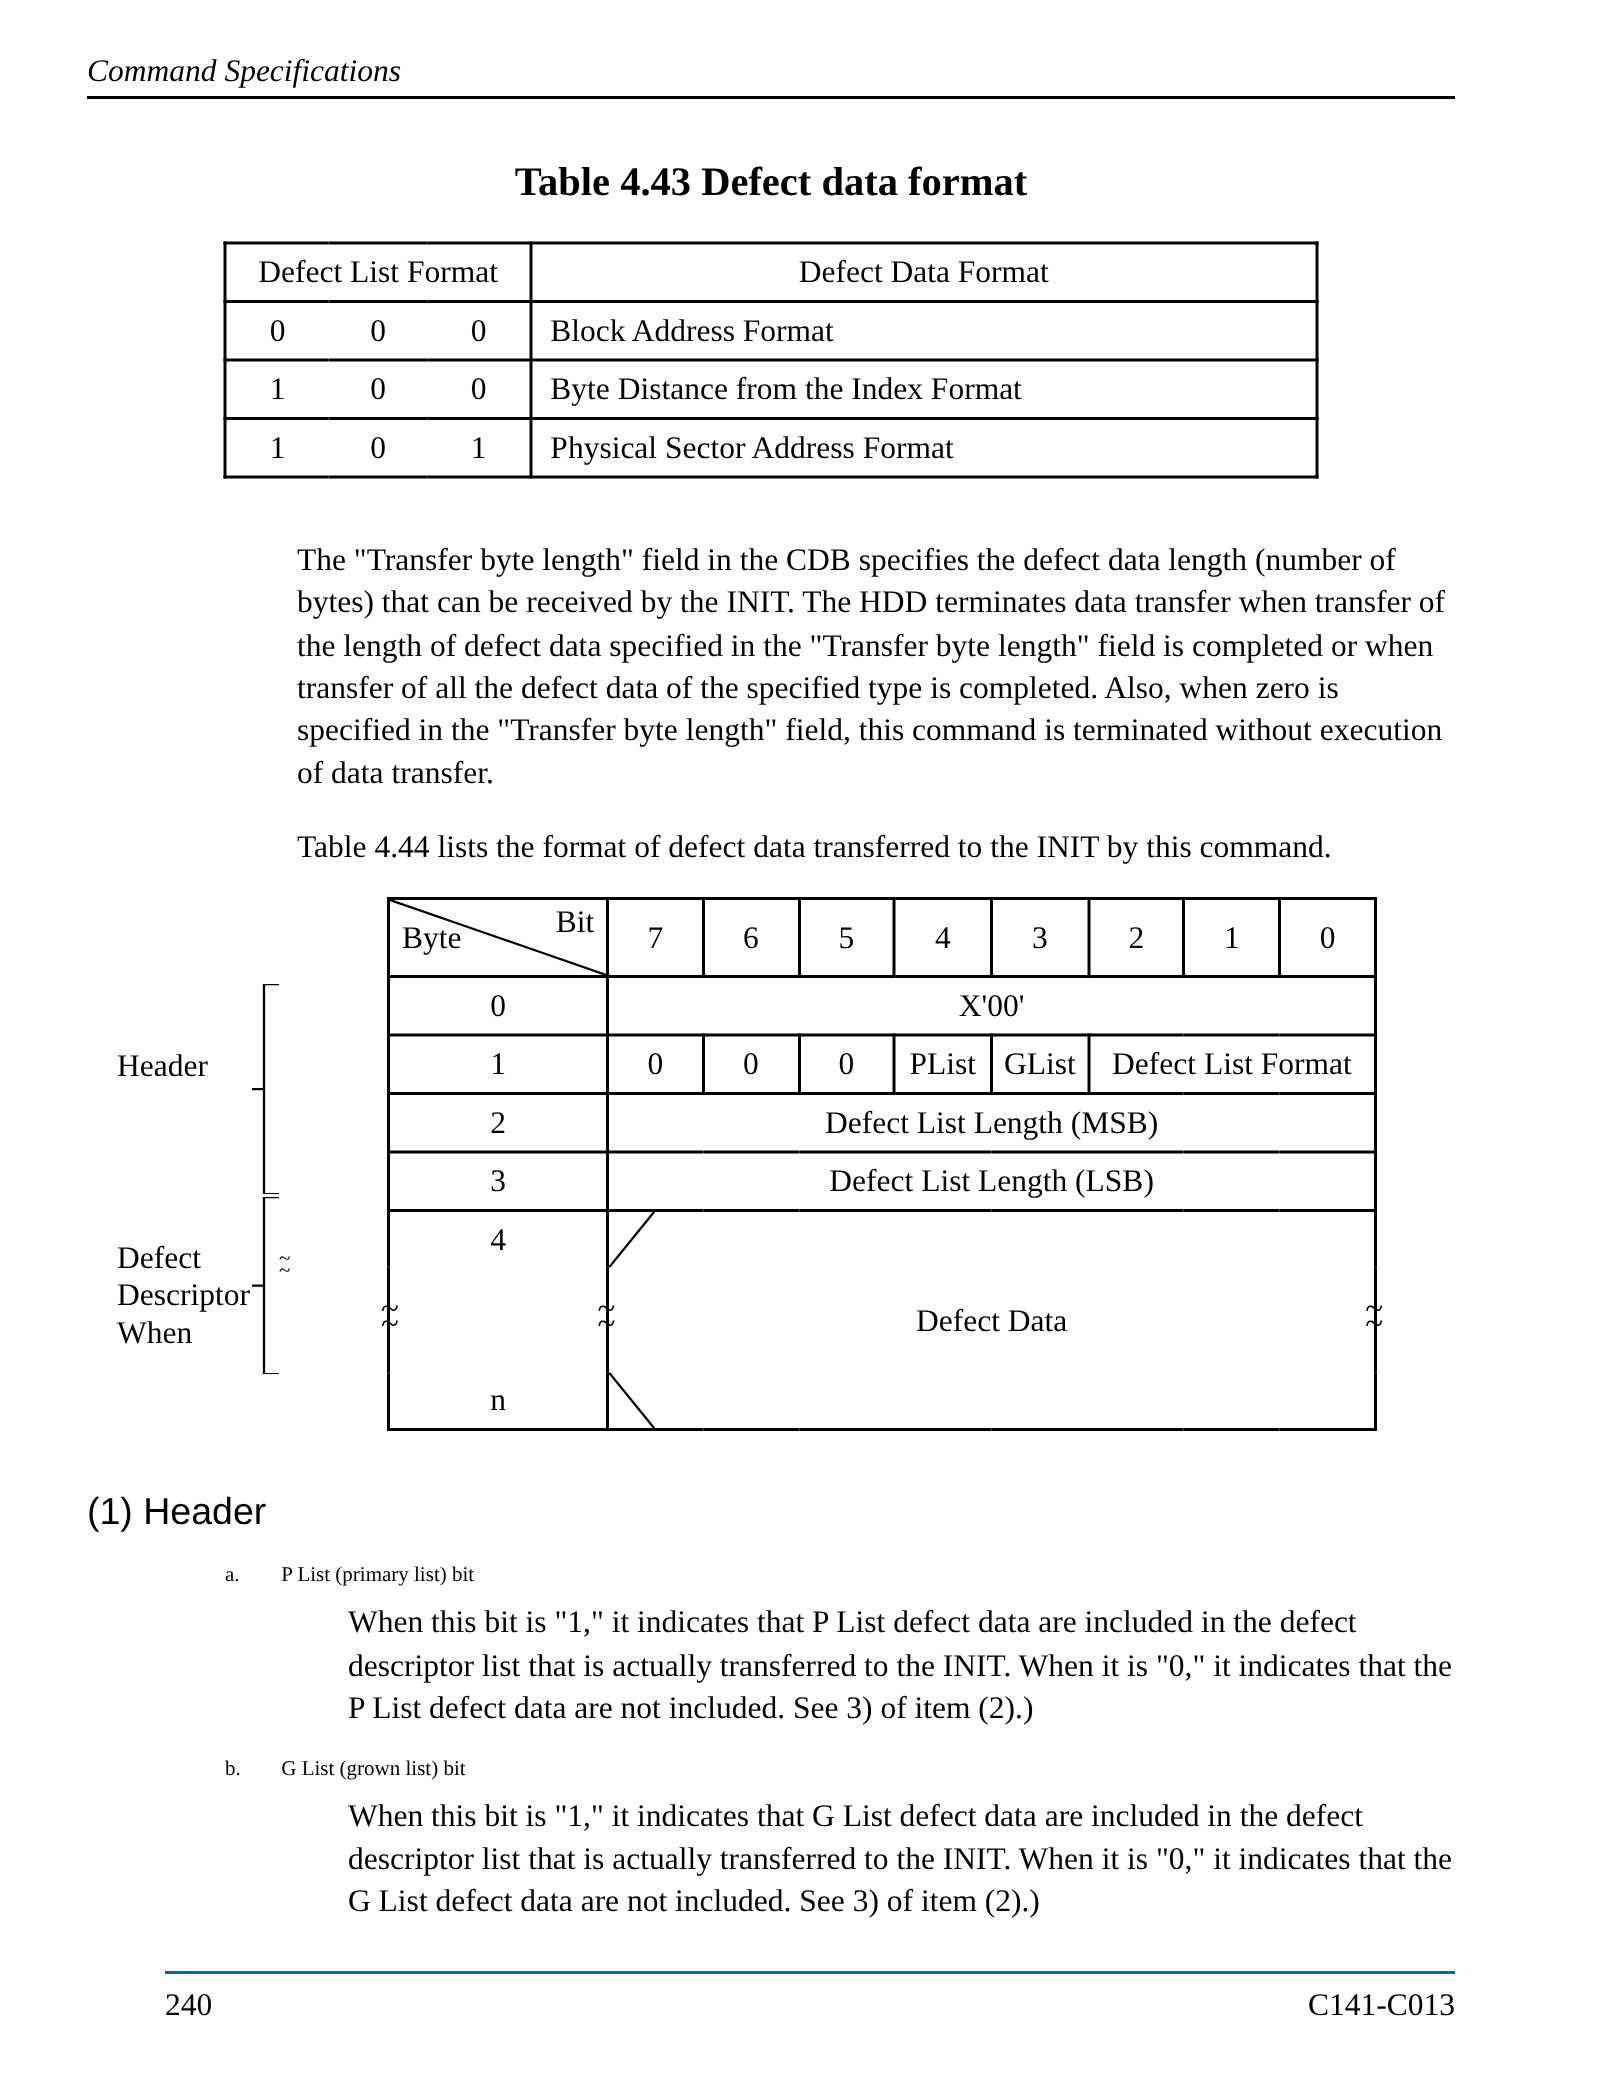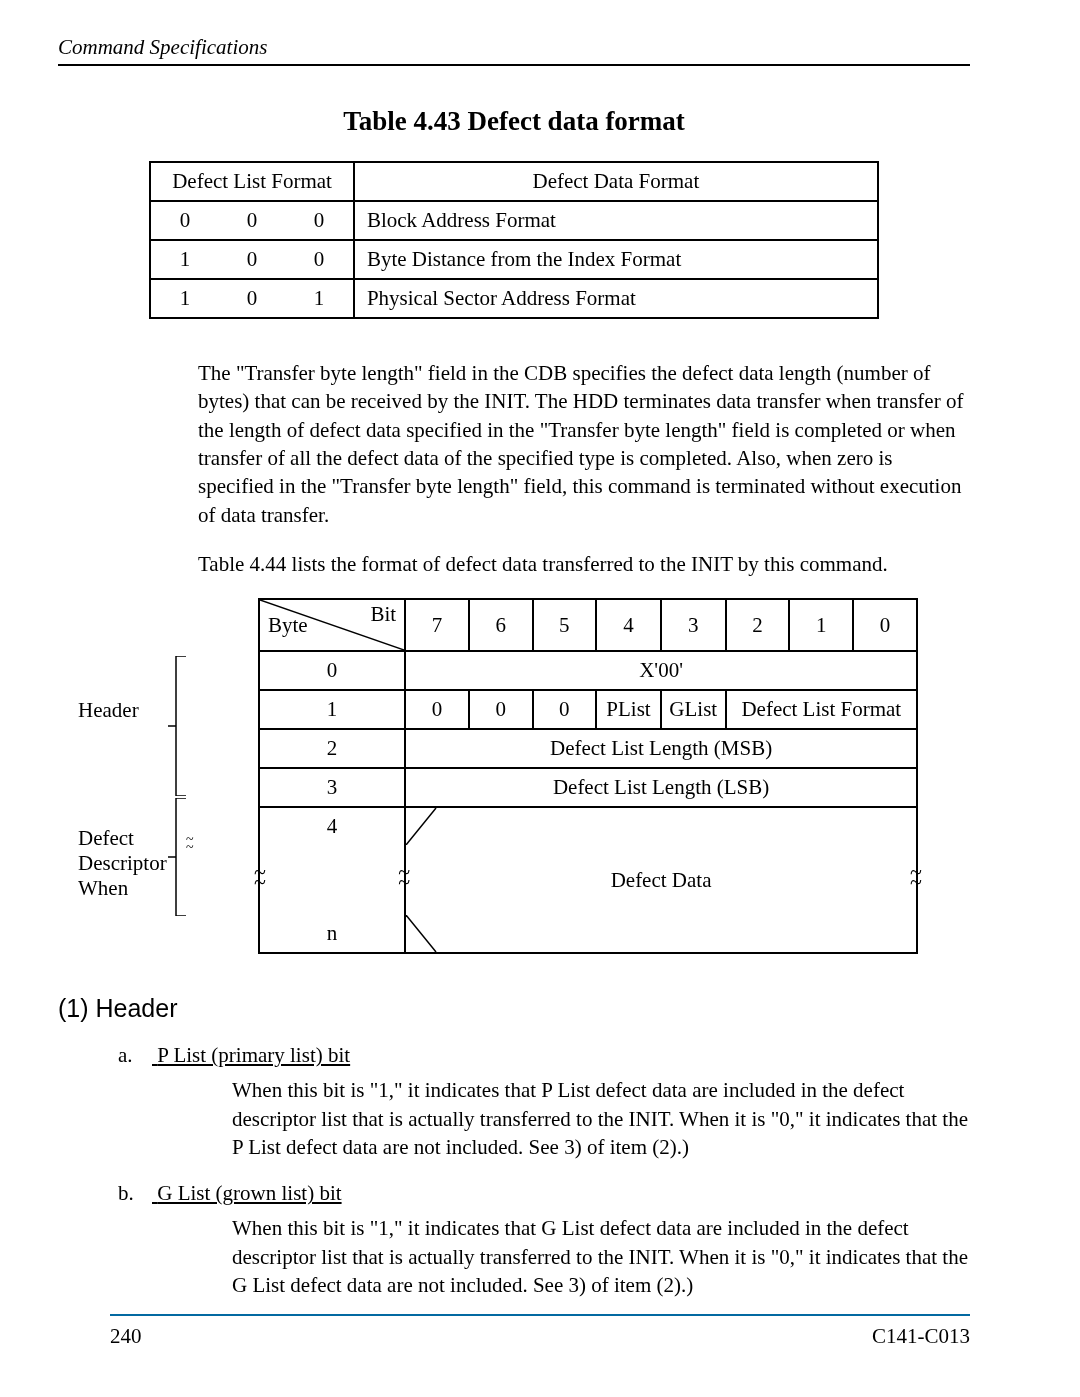--- a/index.html
+++ b/index.html
@@ -100,24 +100,23 @@
     position: absolute;
     font-size: 22px;
     line-height: 10px;
   }
   .section-head {
     font-family: Arial, Helvetica, sans-serif;
     font-size: 25px;
     margin: 10px 0 20px 0;
   }
   .sub-item {
-    margin-left: 60px;
-    font-size: 21px;
+    margin-left: 92px;
+    font-size: 14px;
     margin-bottom: 8px;
-    text-decoration: underline;
   }
   .sub-letter {
     display: inline-block;
     width: 34px;
     vertical-align: top;
   }
   .sub-body {
     margin-left: 174px;
     font-size: 21px;
     line-height: 1.35;

